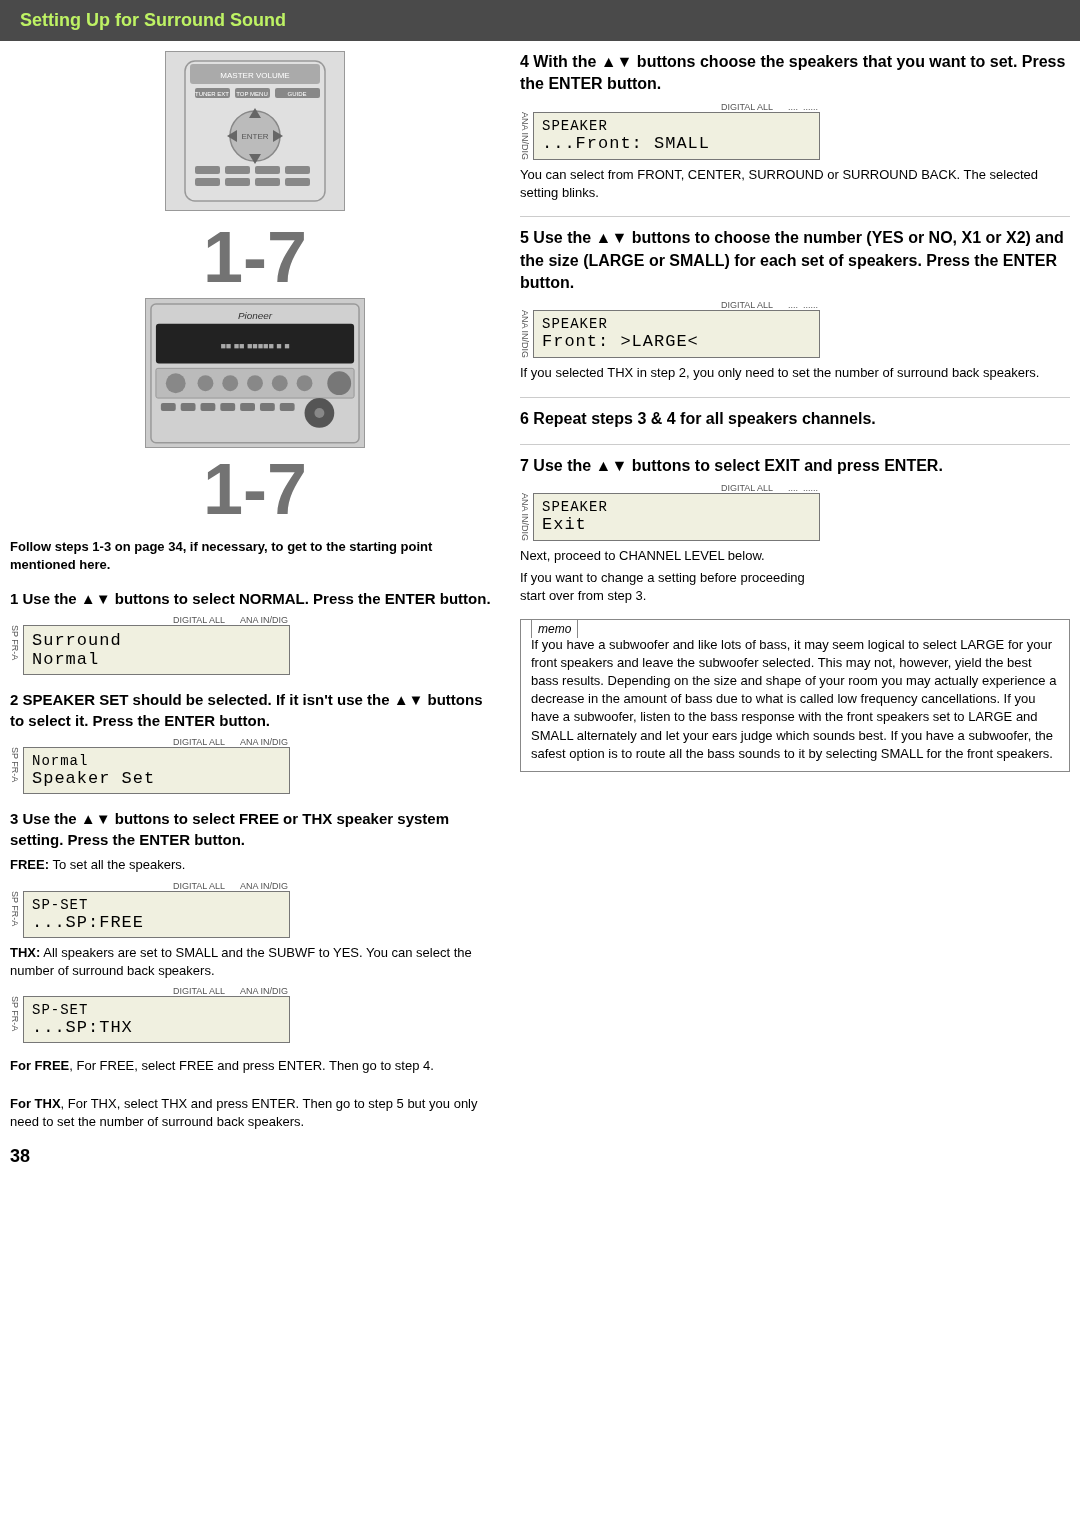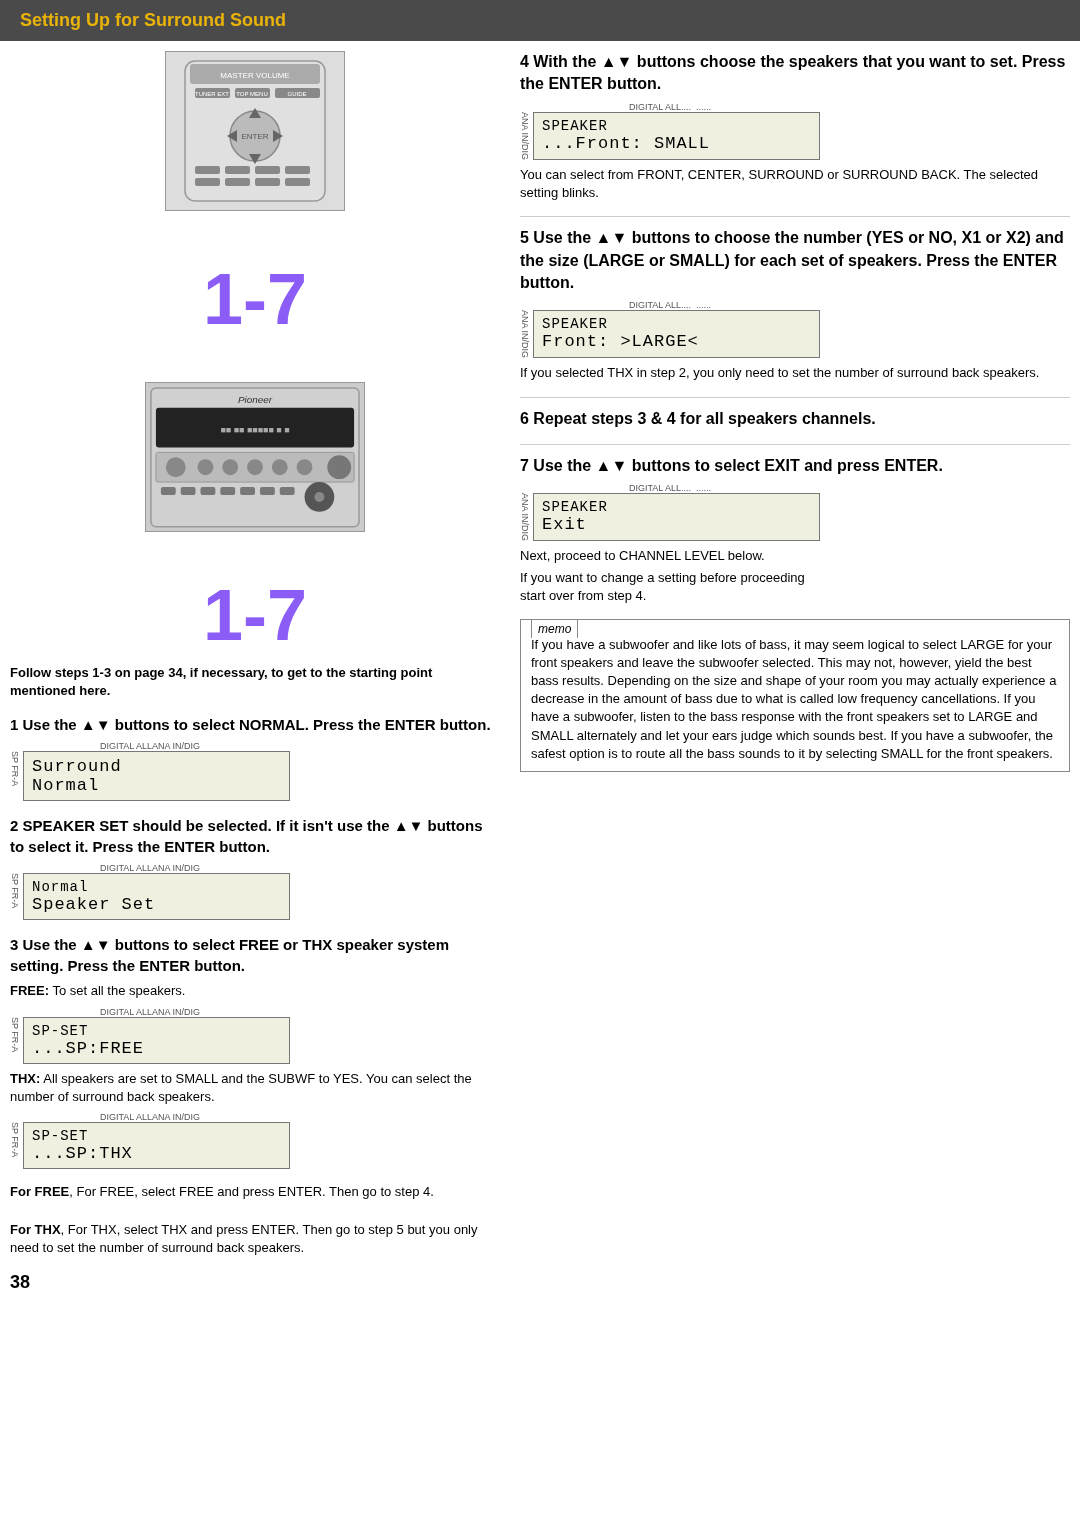--- a/index.html
+++ b/index.html
@@ -15,21 +15,21 @@
     .page-container {
       width: 1080px;
       min-height: 1526px;
       background: #fff;
       padding: 0;
     }
 
     
     .header-bar {
       background: #4a4a4a;
-      color: #eab308;
+      color: #bef264;
       font-size: 18px;
       font-weight: bold;
       padding: 10px 20px;
       margin-bottom: 10px;
     }
 
     
     .main-content {
       display: flex;
       flex-direction: row;
@@ -45,27 +45,26 @@
     .right-col {
       flex: 1;
     }
 
     
     .device-images {
       display: flex;
       flex-direction: column;
       align-items: center;
       margin-bottom: 8px;
-      gap: 42px;
     }
 
     .step-number-big {
       font-size: 72px;
       font-weight: bold;
-      color: #8b5cf6;
+      color: #737373;
       line-height: 1;
       margin: 5px 0;
     }
 
     
     .remote-img {
       width: 180px;
       height: 160px;
       background: #ddd;
       border: 1px solid #999;
@@ -175,22 +174,23 @@
     
     .lcd-wrapper {
       position: relative;
       width: 280px;
       margin: 6px 0;
     }
     .lcd-indicator-top {
       display: flex;
       font-size: 9px;
       color: #555;
-      justify-content: center;
+      justify-content: flex-end;
       padding: 0 2px;
+      gap: 15px;
     }
 
     .lcd-full {
       border: 1.5px solid #777;
       background: #f0f0e0;
       padding: 5px 8px 5px 8px;
       font-family: 'Courier New', monospace;
       width: 100%;
     }
     .lcd-main-text {
@@ -441,21 +441,21 @@
             <div style="font-size:9px;color:#555;writing-mode:vertical-rl;text-orientation:mixed;padding-right:3px;display:flex;align-items:center;">ANA IN/DIG</div>
             <div class="lcd-full">
               <div class="lcd-sub-text">SPEAKER</div>
               <div class="lcd-main-text">Exit</div>
             </div>
           </div>
         </div>
 
         <p class="small-text" style="margin-top:6px;">Next, proceed to CHANNEL LEVEL below.</p>
         <p class="bold-note" style="margin-top:4px;">If you want to change a setting before proceeding</p>
-        <p class="small-text" style="margin-top:2px;">start over from step 4.</p>
+        <p class="small-text" style="margin-top:2px;">start over from step 3.</p>
       </div>
 
       <div class="memo-box">
         <span class="memo-tag">memo</span>
         <div class="memo-content small-text">If you have a subwoofer and like lots of bass, it may seem logical to select LARGE for your front speakers and leave the subwoofer selected. This may not, however, yield the best bass results. Depending on the size and shape of your room you may actually experience a decrease in the amount of bass due to what is called low frequency cancellations. If you have a subwoofer, listen to the bass response with the front speakers set to LARGE and SMALL alternately and let your ears judge which sounds best. If you have a subwoofer, the safest option is to route all the bass sounds to it by selecting SMALL for the front speakers.</div>
       </div>
 
     </div>
 
   </div>

